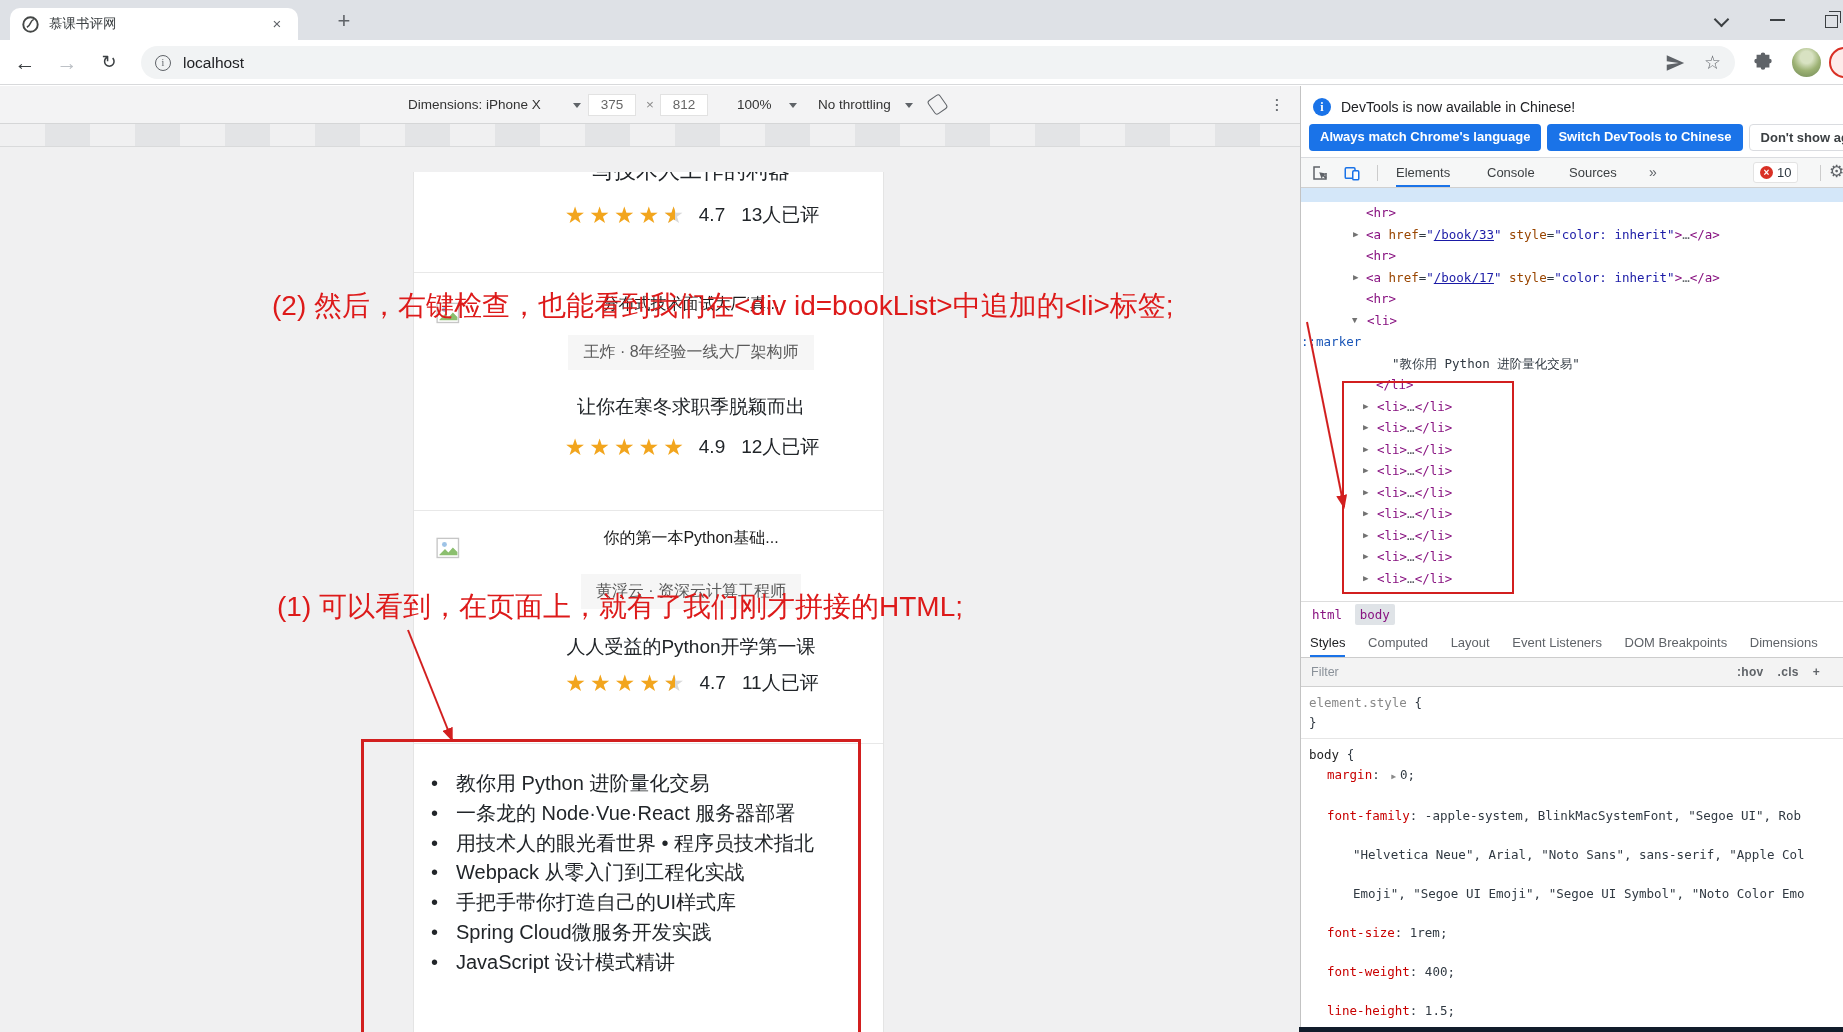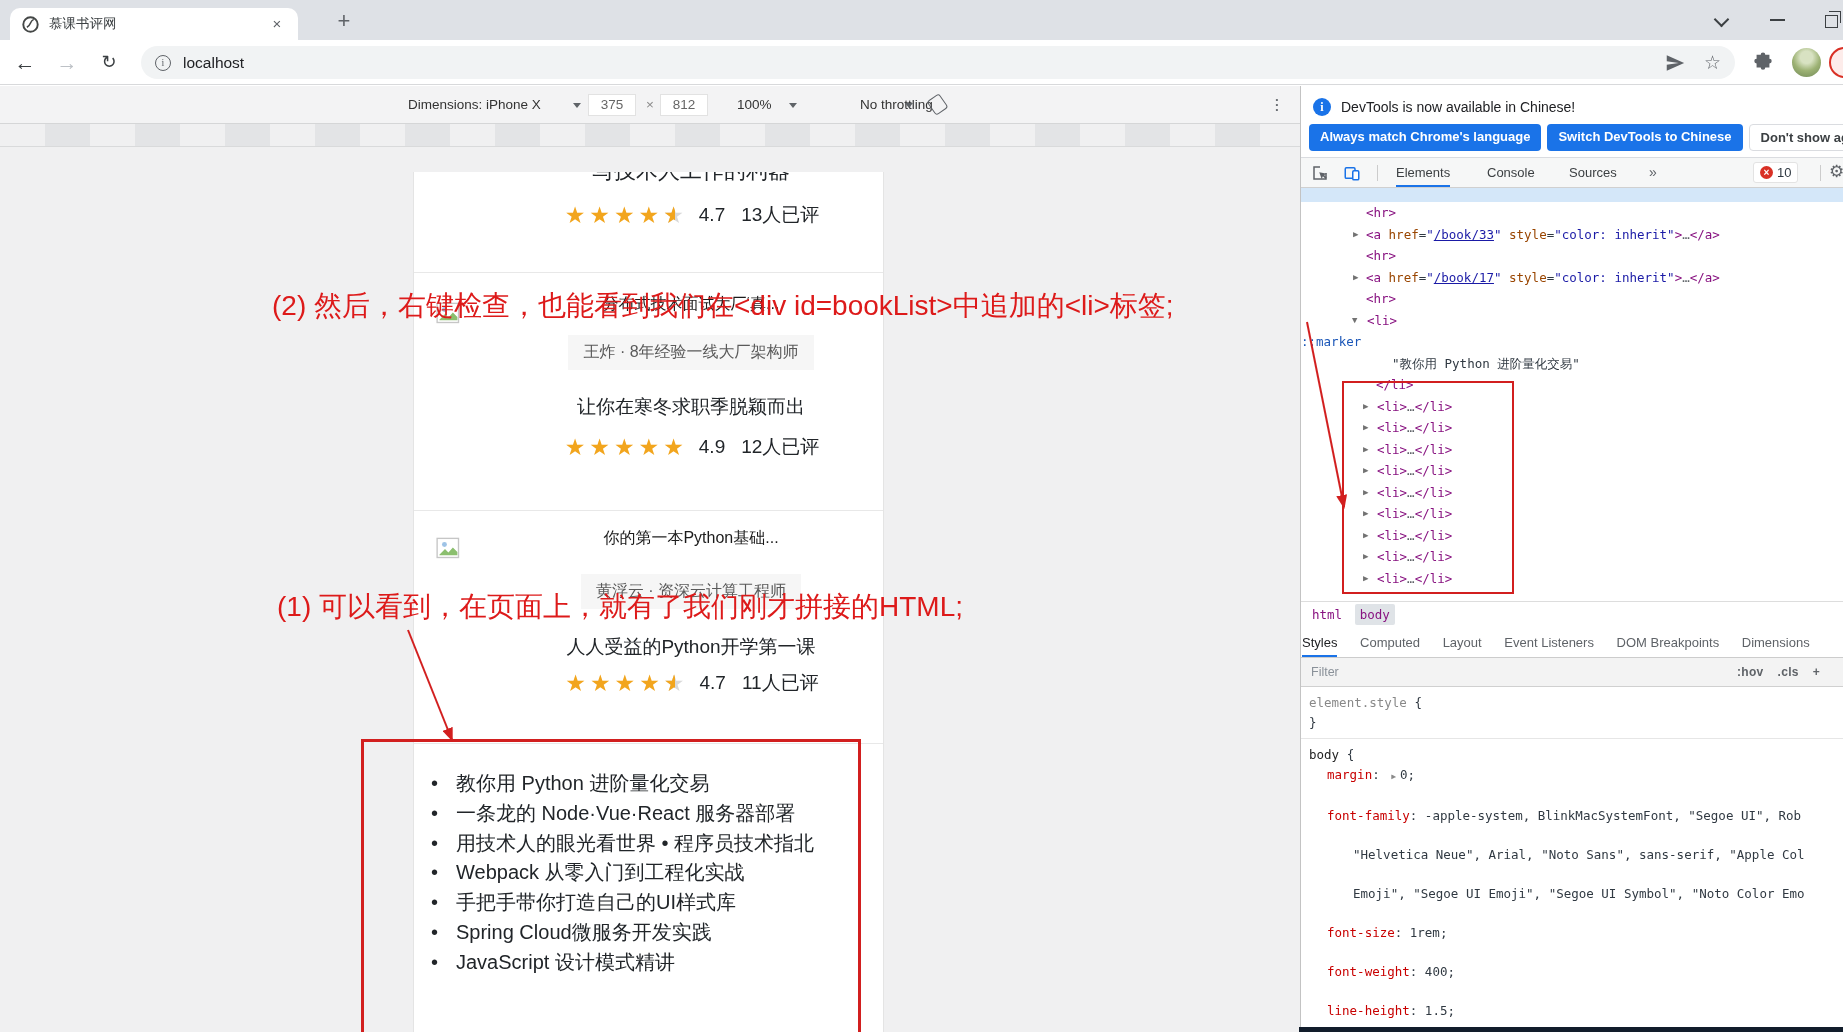--- a/index.html
+++ b/index.html
@@ -212,21 +212,21 @@
 </div>
 
 <div class="emubar">
   <span class="lbl" style="left:408px">Dimensions: iPhone X</span>
     <span class="caret" style="position:absolute;left:566px;top:17px"></span>
   <span class="dimbox" style="left:588px">375</span>
   <span class="times" style="left:646px">×</span>
   <span class="dimbox" style="left:660px">812</span>
   <span class="lbl" style="left:737px">100%</span>
     <span class="caret" style="position:absolute;left:782px;top:17px"></span>
-  <span class="lbl" style="left:860px">No throttling</span>
+  <span class="lbl" style="left:818px">No throttling</span>
     <span class="caret" style="position:absolute;left:898px;top:17px"></span>
   <span class="rotate-ic"></span>
   <span class="emu-more"></span>
 </div>
 <div class="ruler"></div>
 <div class="vp-bg"></div>
 
 <div class="page">
 
   <div class="content" style="top:-16px">
@@ -383,21 +383,21 @@
     <div class="trow" style="top:358px;padding-left:76px"><span class="tw c" style="left:62px"></span><span class="tag">&lt;li&gt;</span><span class="dots">…</span><span class="tag">&lt;/li&gt;</span></div>
     <div class="trow" style="top:379.5px;padding-left:76px"><span class="tw c" style="left:62px"></span><span class="tag">&lt;li&gt;</span><span class="dots">…</span><span class="tag">&lt;/li&gt;</span></div>
   </div>
 
   <div class="crumbs">
     <span class="crumb" style="margin-left:6px">html</span>
     <span class="crumb sel">body</span>
   </div>
 
   <div class="side-tabs">
-    <span class="stab active" style="margin-left:1px">Styles</span>
+    <span class="stab active" style="margin-left:9px">Styles</span>
     <span class="stab">Computed</span>
     <span class="stab">Layout</span>
     <span class="stab">Event Listeners</span>
     <span class="stab">DOM Breakpoints</span>
     <span class="stab">Dimensions</span>
   </div>
 
   <div class="filterbar">
     <span class="filter-ph">Filter</span>
     <span class="hovcls">

